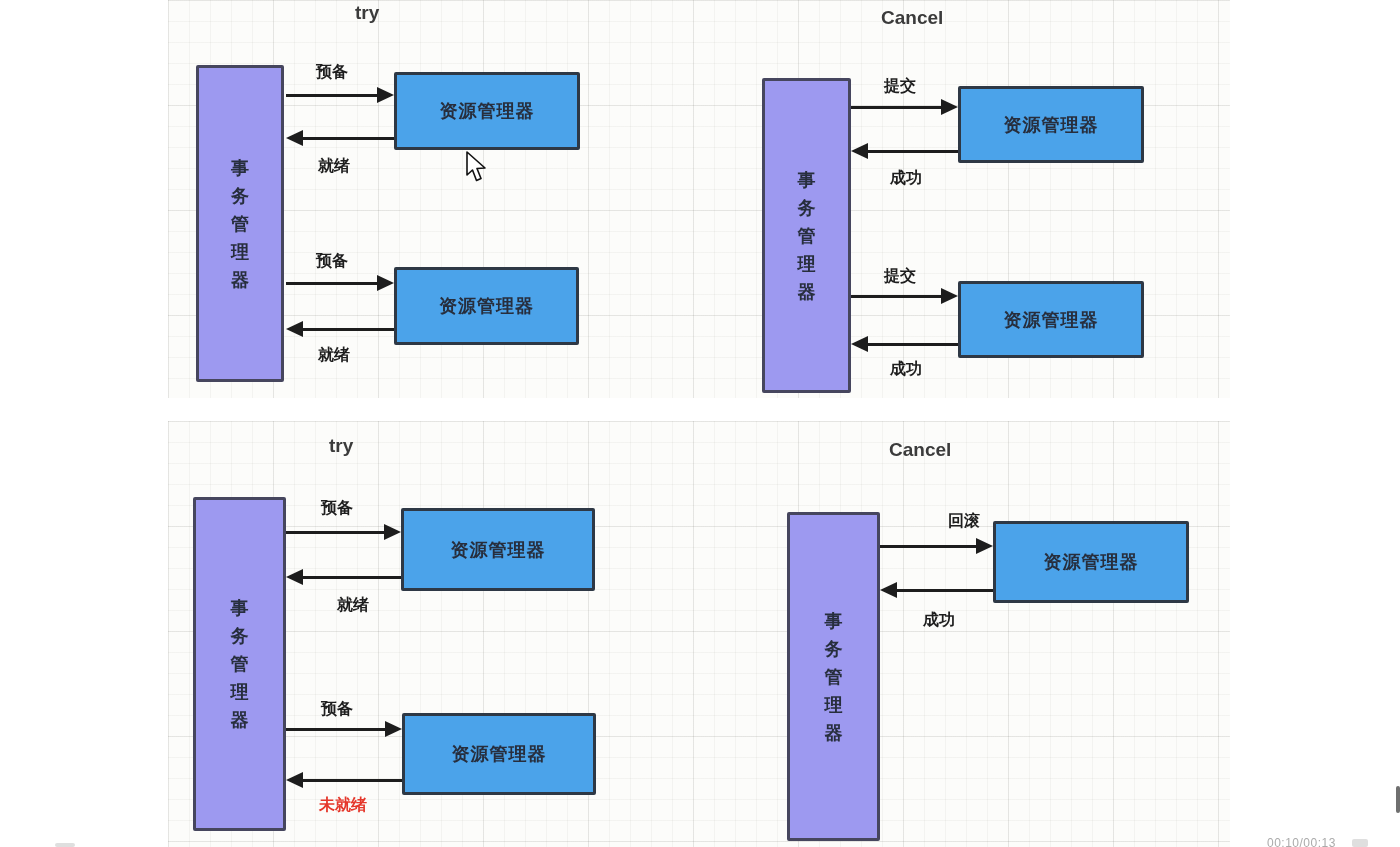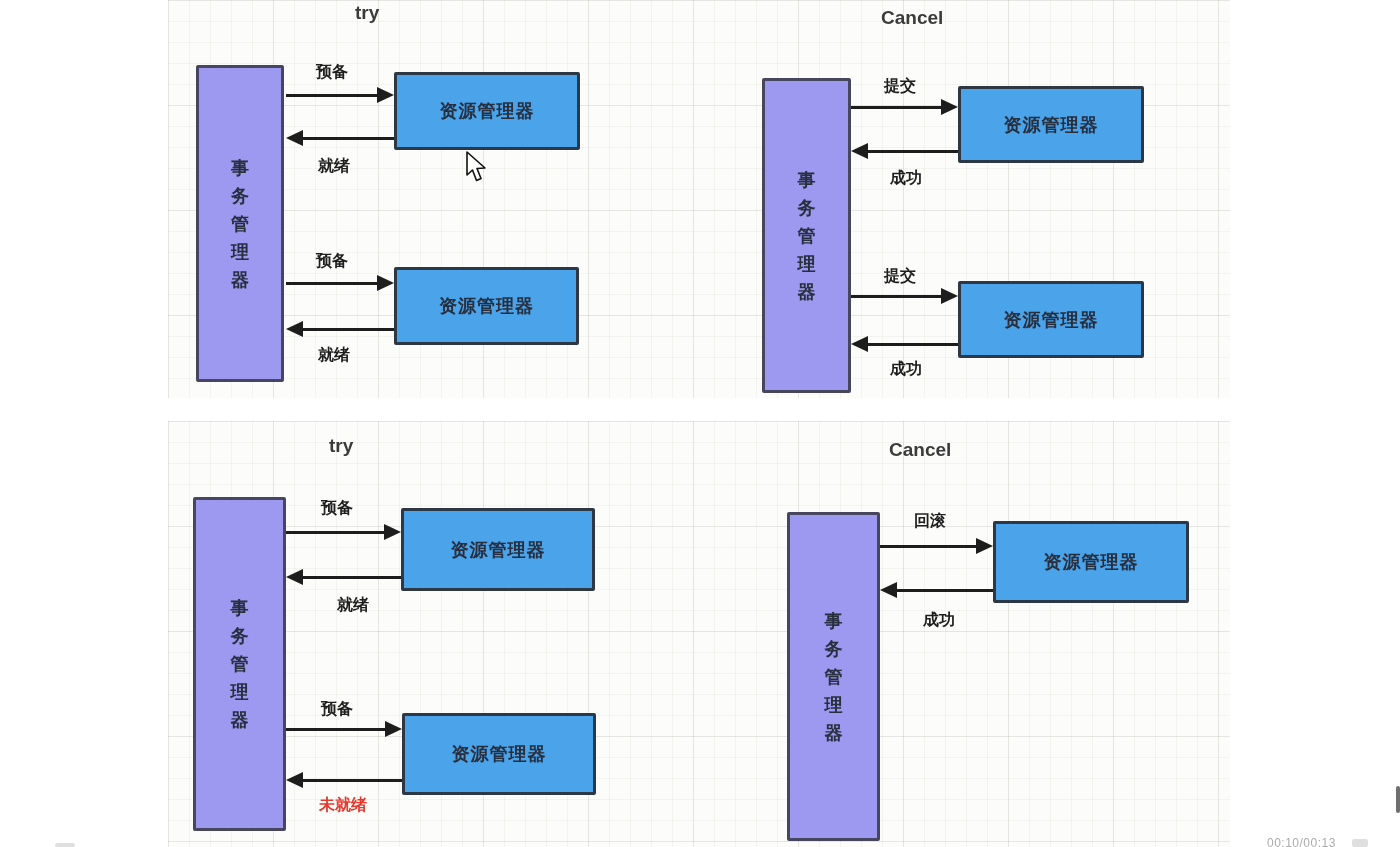--- a/index.html
+++ b/index.html
@@ -156,21 +156,21 @@
 
   <div class="tm" style="left:787px;top:512px;width:93px;height:329px">
     <div class="tm-label">事务管理器</div>
   </div>
 
   <div class="rm" style="left:993px;top:521px;width:196px;height:82px">
     <div class="rm-label">资源管理器</div>
   </div>
 
   <div class="arrow right" style="left:880px;top:545px;width:97px"></div>
-  <div class="alabel" style="left:914px;top:511px">回滚</div>
+  <div class="alabel" style="left:948px;top:511px">回滚</div>
 
   <div class="arrow left" style="left:896px;top:589px;width:97px"></div>
   <div class="alabel" style="left:923px;top:610px">成功</div>
 
   <div class="cursor" style="left:466px;top:151px">
     <svg width="22" height="32" viewBox="0 0 22 32">
       <path d="M1,1 L1,24 L6.5,19 L10.5,29.5 L15,27.5 L11,17.5 L19,17 Z" fill="#ffffff" stroke="#111111" stroke-width="1.6" stroke-linejoin="round"></path>
     </svg>
   </div>
 

